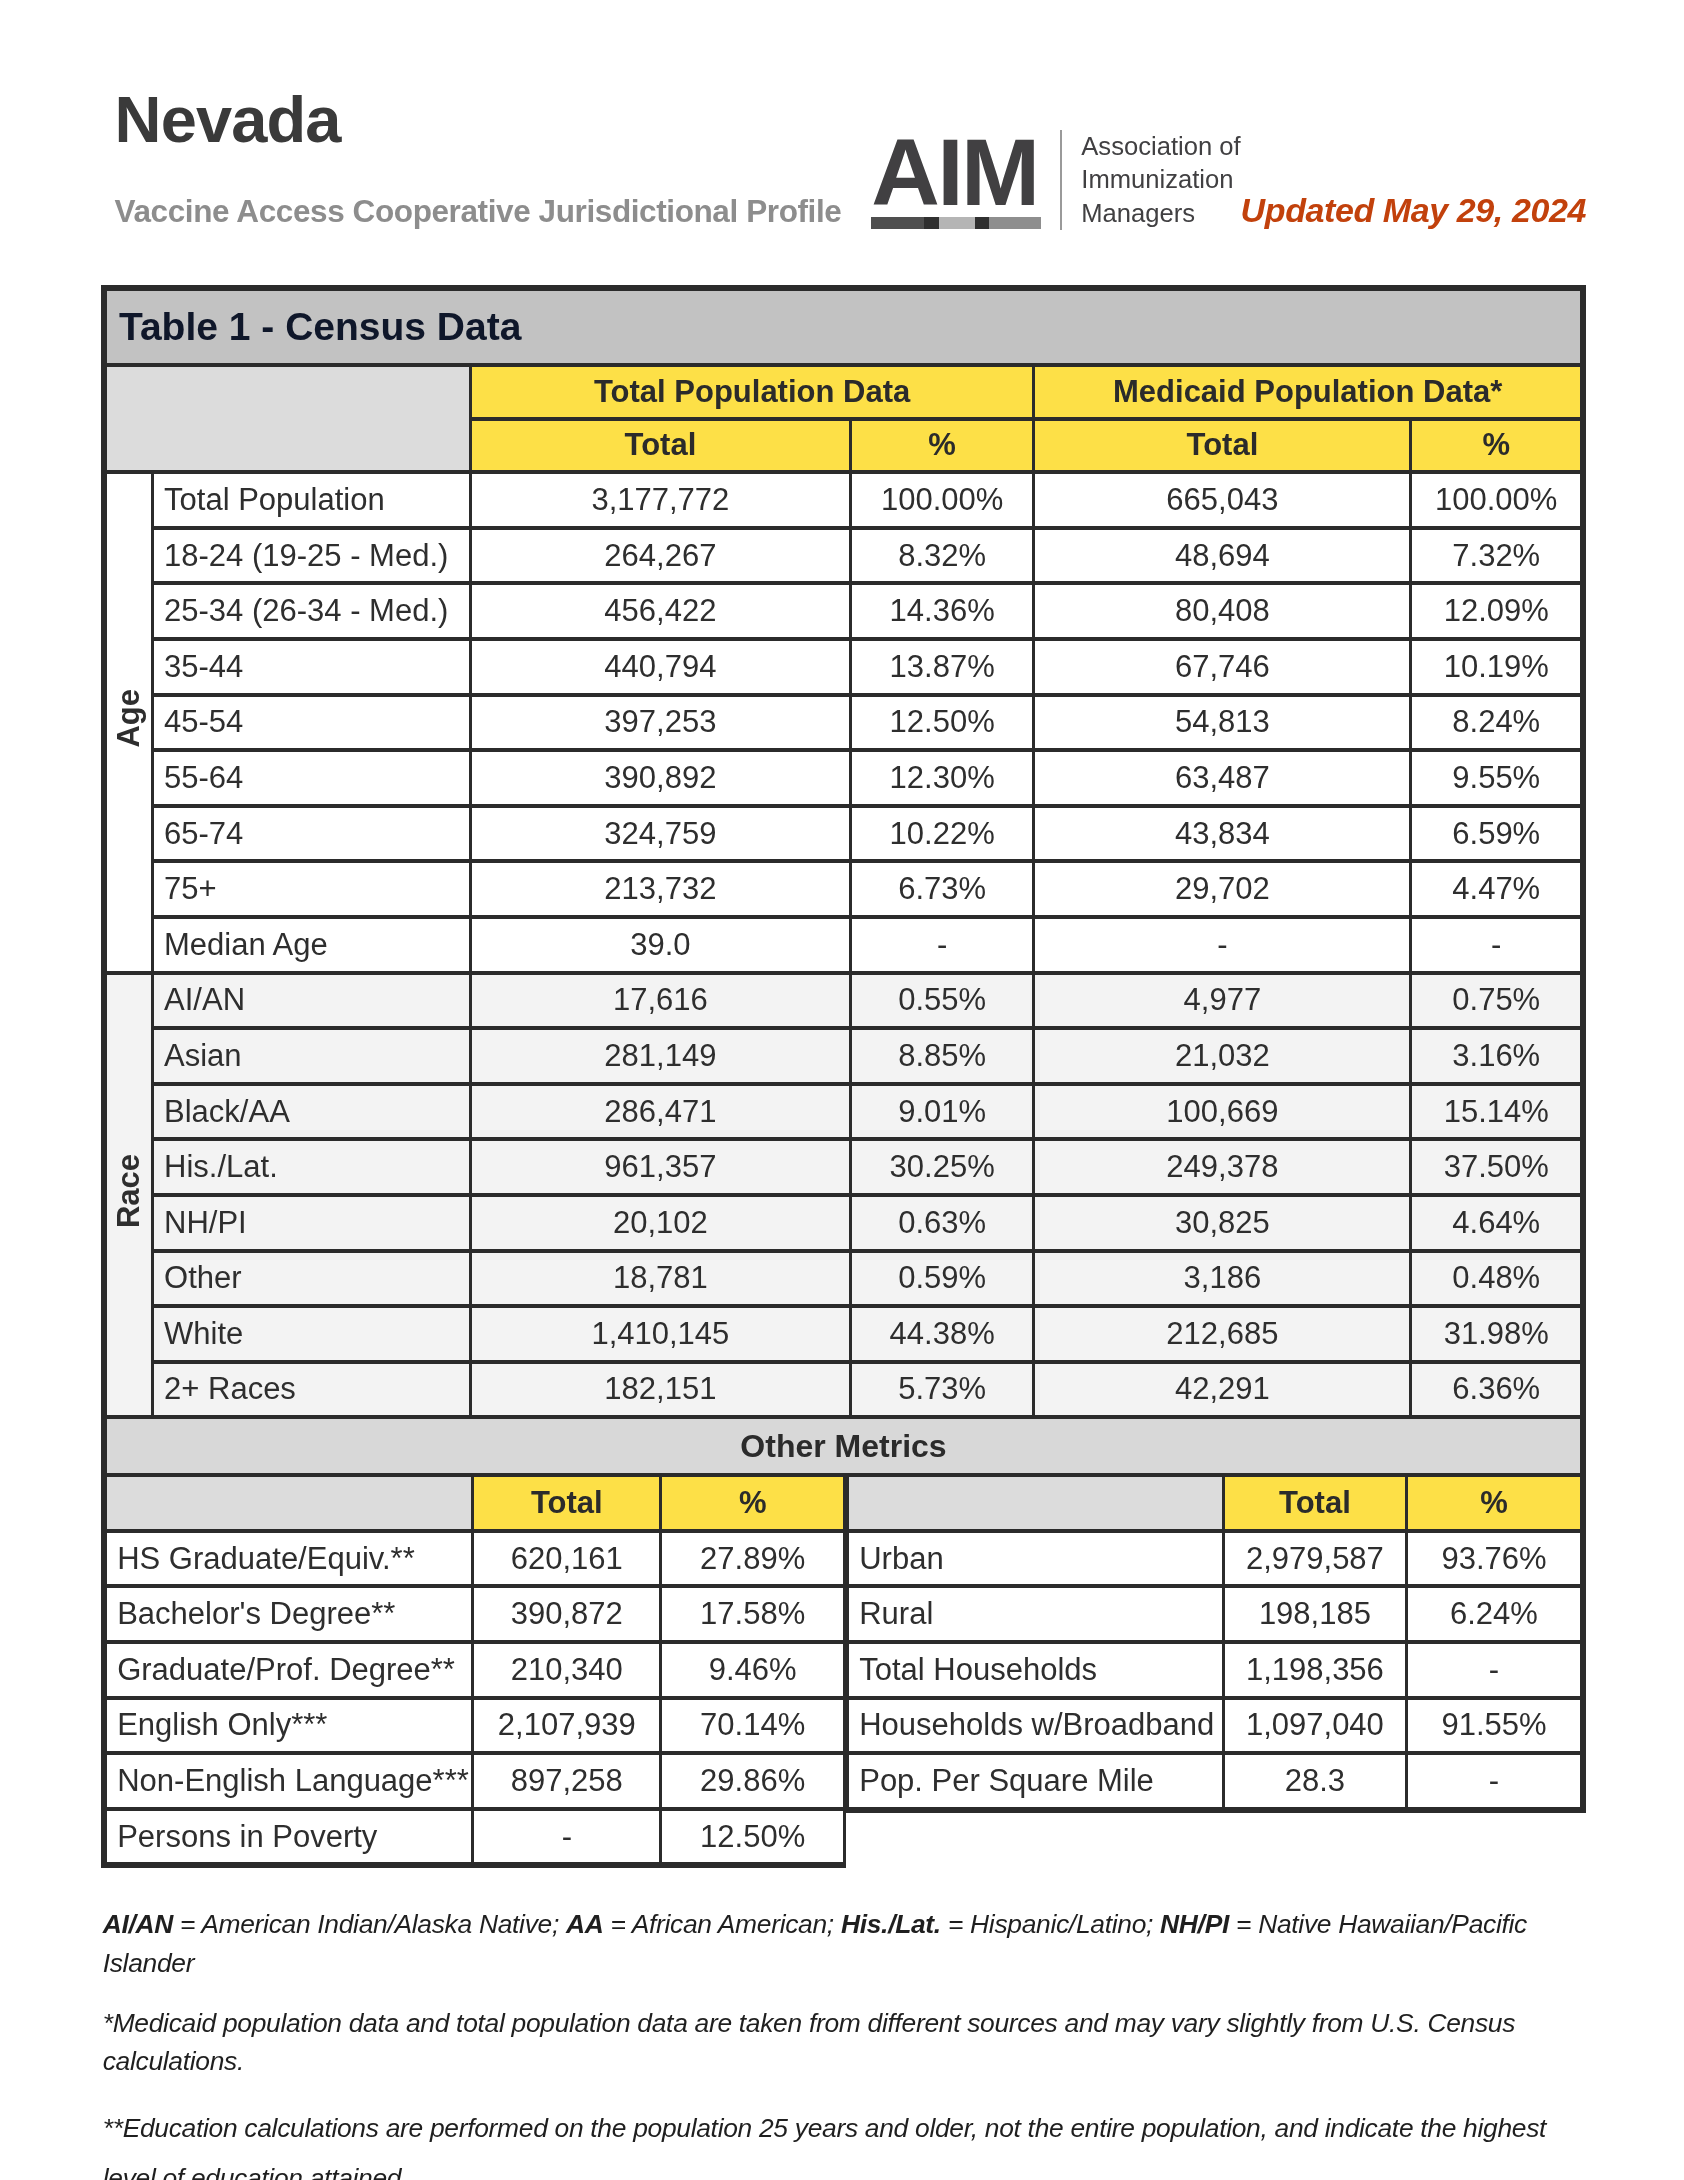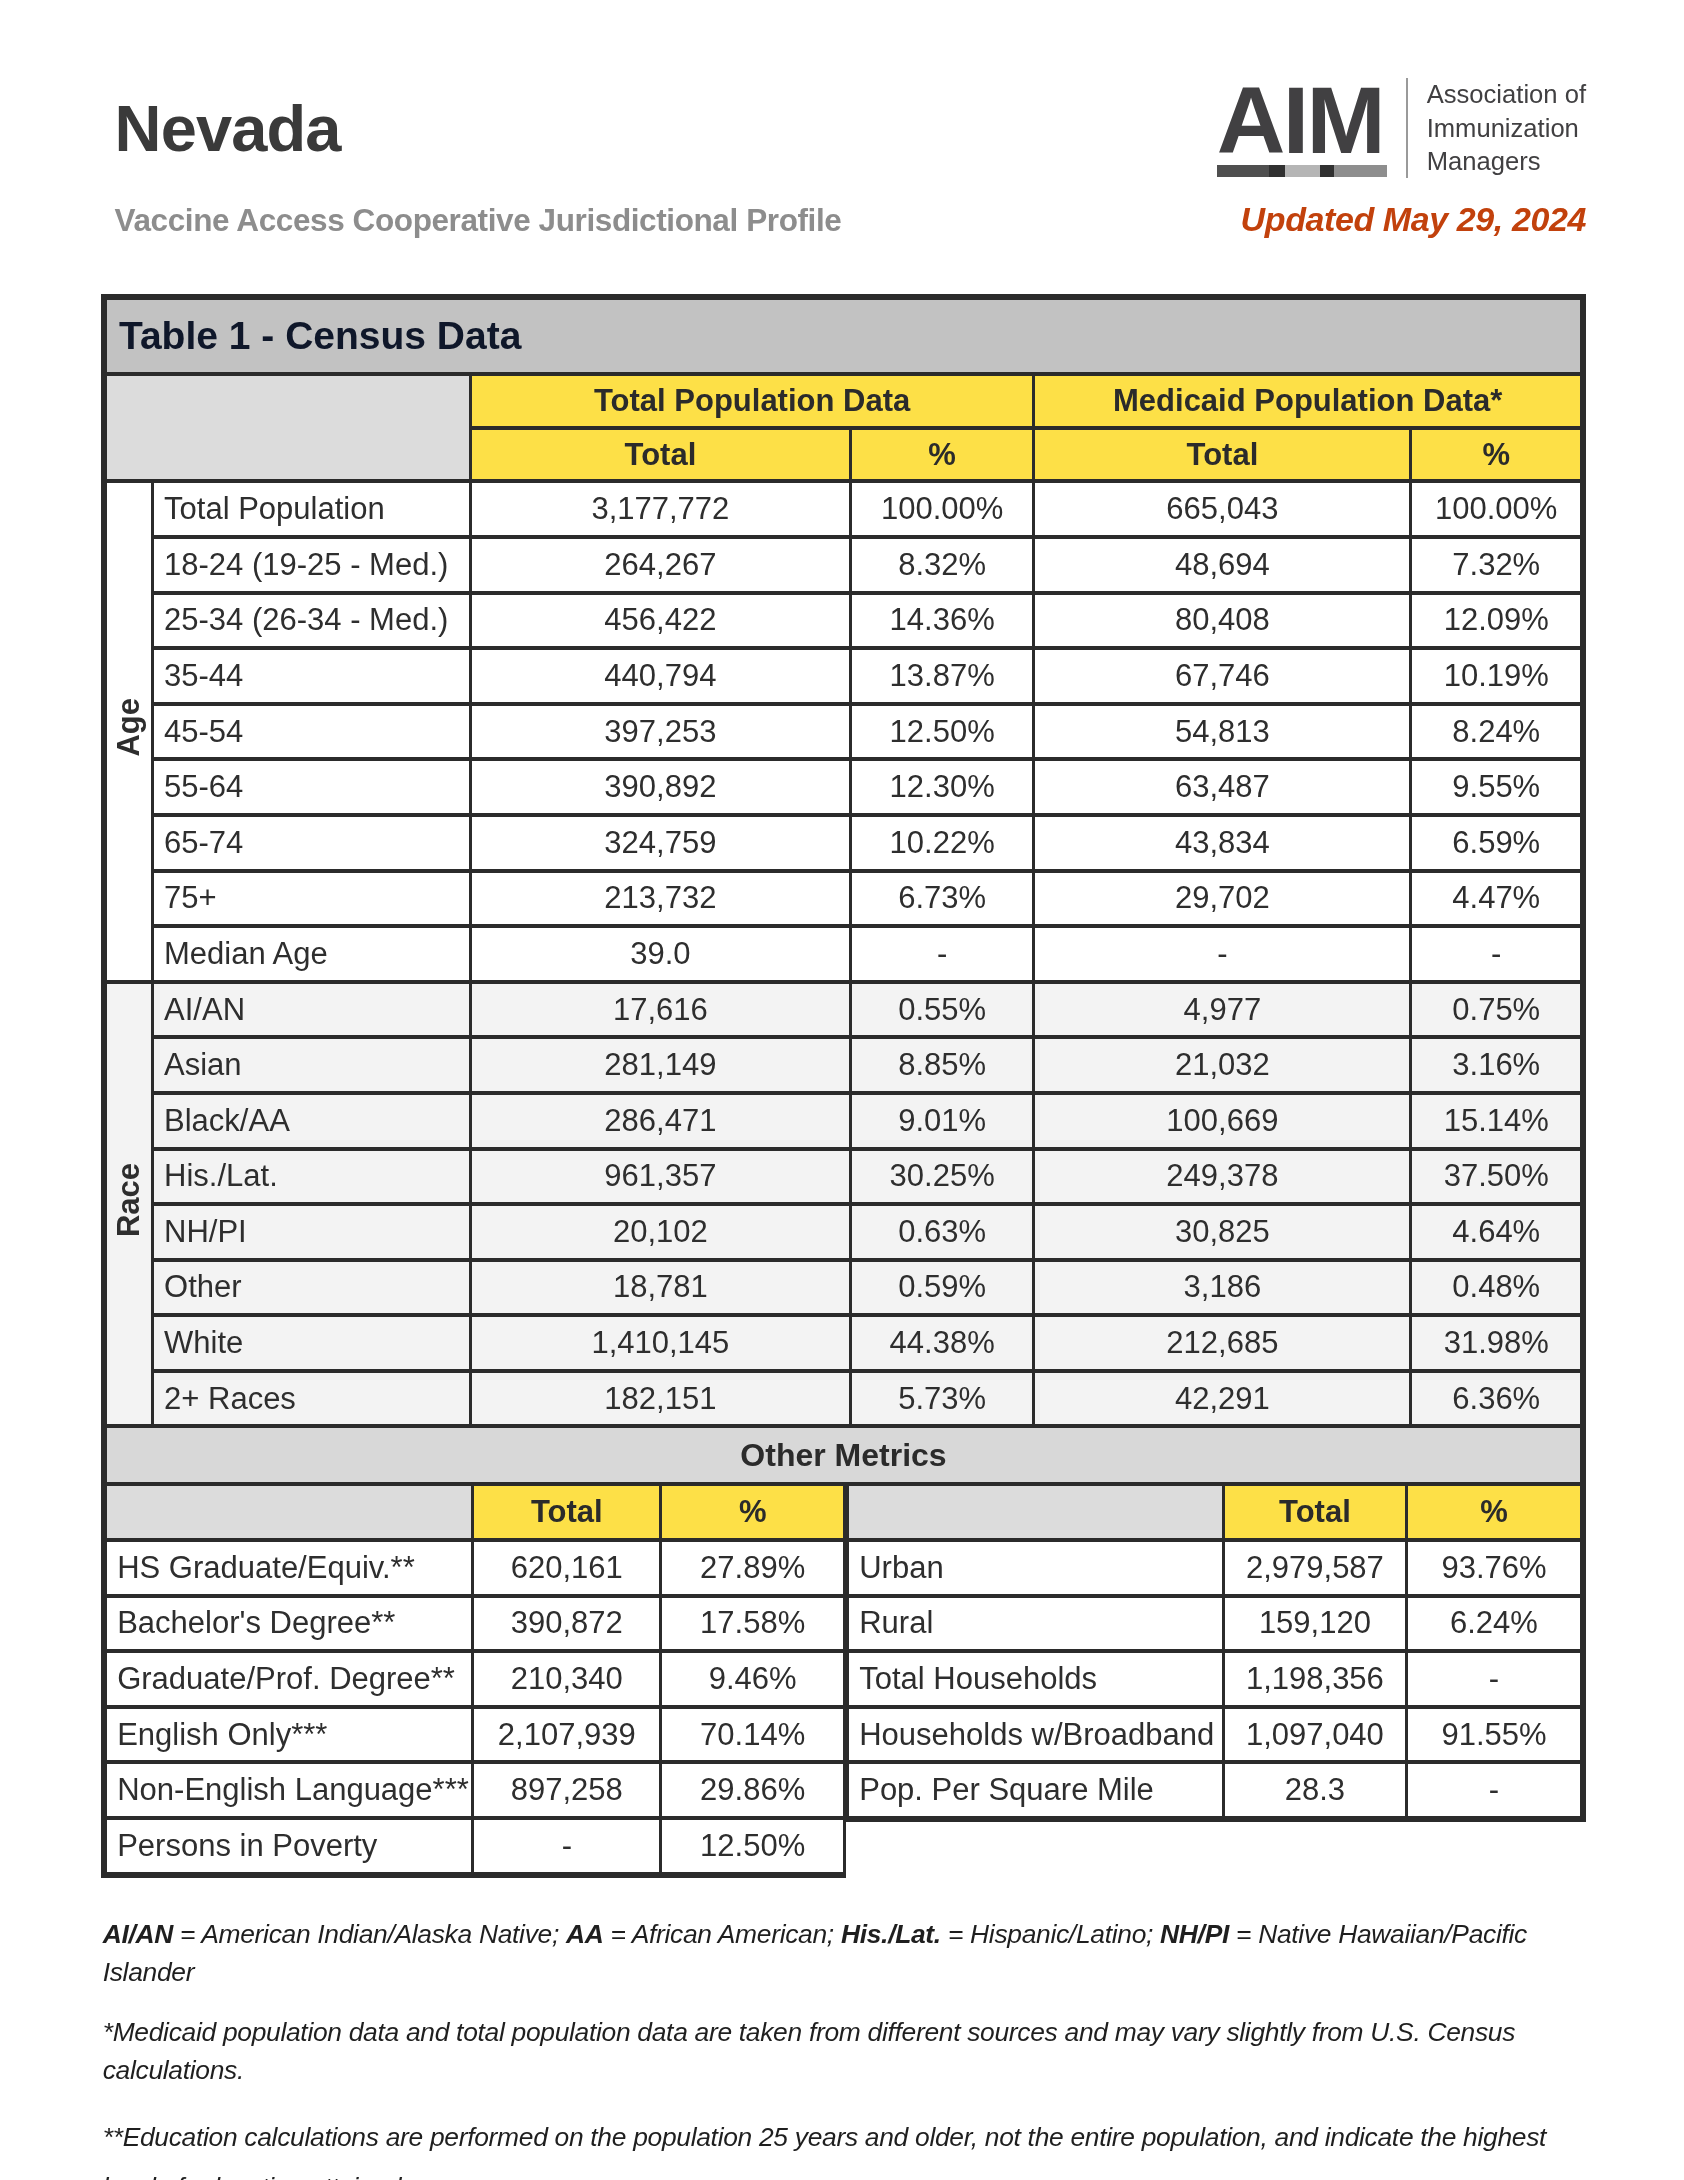--- a/index.html
+++ b/index.html
@@ -8,21 +8,21 @@
     font-family:"Liberation Sans",sans-serif;color:#2e2e2e;
     -webkit-font-smoothing:antialiased;
   }
   .page{padding:75px 99px 0 101px;}
 
   
   .doc-header{display:flex;justify-content:space-between;align-items:flex-end;}
   .hd-left{padding-left:13.6px;}
   .page-title{font-size:65px;font-weight:bold;color:#3a3a3a;line-height:1.0;margin:12px 0 0 0;letter-spacing:-0.9px;}
   .page-subtitle{font-size:31.5px;color:#8d8d8d;font-weight:bold;margin-top:41px;letter-spacing:-0.4px;}
-  .hd-right{display:flex;flex-direction:column;align-items:flex-end;margin-left:10px;}
+  .hd-right{display:flex;flex-direction:row;align-items:flex-end;margin-left:10px;}
   .aim-logo{display:flex;align-items:flex-start;}
   .aim-left{display:flex;flex-direction:column;}
   .aim-acronym{font-size:95px;font-weight:800;color:#414042;line-height:0.82;letter-spacing:-2.6px;margin-top:6.8px;}
   .aim-bar{display:flex;height:12px;width:170px;margin-top:5.1px;}
   .aim-bar .s1{width:31%;background:#4f4f4f;}
   .aim-bar .s2{width:9%;background:#303030;}
   .aim-bar .s3{width:21%;background:#b5b5b5;}
   .aim-bar .s4{width:8%;background:#303030;}
   .aim-bar .s5{width:31%;background:#8e8e8e;}
   .aim-org{border-left:2.6px solid #9a9a9a;margin-left:19px;padding-left:19px;font-size:25.6px;line-height:1.3;color:#414042;margin-top:3.4px;min-height:92px;display:flex;flex-direction:column;justify-content:center;}
@@ -300,21 +300,21 @@
           <td class="sh">Total</td>
           <td class="sh">%</td>
         </tr>
         <tr>
           <td class="lbl">Urban</td>
           <td>2,979,587</td>
           <td>93.76%</td>
         </tr>
         <tr>
           <td class="lbl">Rural</td>
-          <td>159,120</td>
+          <td>198,185</td>
           <td>6.24%</td>
         </tr>
         <tr>
           <td class="lbl">Total Households</td>
           <td>1,198,356</td>
           <td>-</td>
         </tr>
         <tr>
           <td class="lbl">Households w/Broadband</td>
           <td>1,097,040</td>

